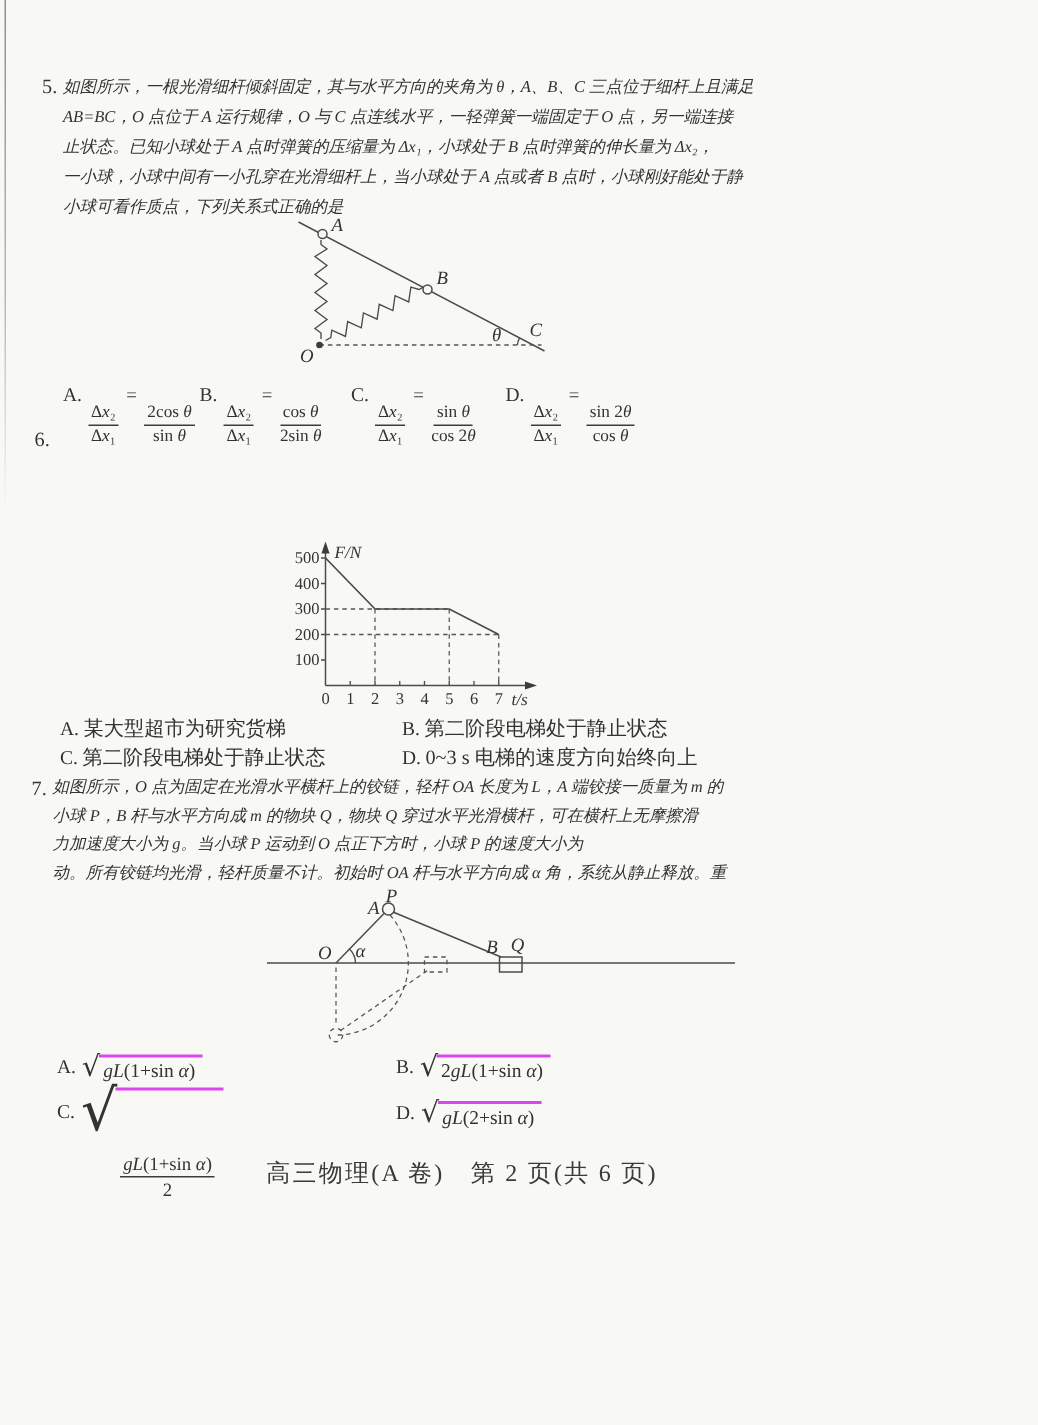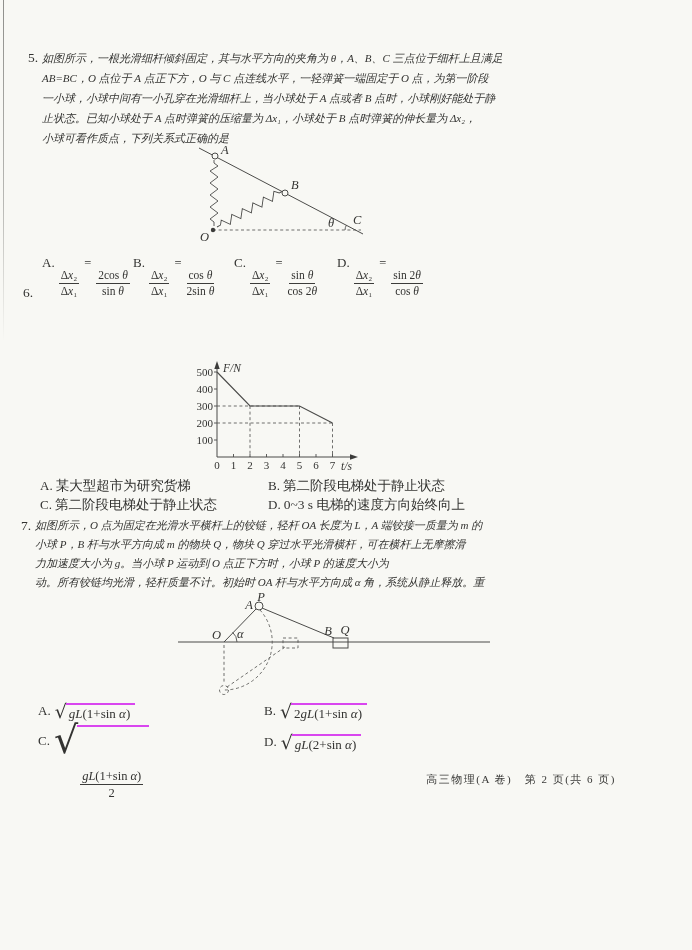--- a/index.html
+++ b/index.html
@@ -27,22 +27,22 @@
   .eq{font-size:12.5px;margin:0 1px;}
   .optline{position:absolute;font-size:13.5px;white-space:nowrap;line-height:16px;}
   .optline .olabel{margin-right:3px;}
   
   .sqrt{display:inline-flex;align-items:flex-start;}
   .sqrt .sign{font-family:"DejaVu Serif",serif;font-size:19px;line-height:16px;margin-right:-1px;}
   .sqrt .bar{border-top:2px solid #d946ef;padding:1px 5px 0 3px;font-size:13px;line-height:15px;white-space:nowrap;}
   .sqrt.tall .sign{font-size:38px;line-height:31px;font-weight:300;}
   .sqrt.tall .bar{padding:2px 6px 0 3px;}
   .q7opt{position:absolute;display:inline-flex;align-items:flex-start;gap:4px;}
-  .footer{position:absolute;top:772px;left:0;width:616px;text-align:right;
-    font-size:11px;letter-spacing:1.5px;color:#3a3a38;}
+  .footer{position:absolute;top:772px;left:0;width:616px;text-align:center;
+    font-size:16px;letter-spacing:1.5px;color:#3a3a38;}
   svg{display:block;}
   svg .stroke{stroke:#4b4b49;fill:none;stroke-width:1;}
   svg .thin{stroke:#4b4b49;fill:none;stroke-width:0.9;}
   svg .dash{stroke:#565654;fill:none;stroke-width:0.85;stroke-dasharray:3,2.6;}
   svg .fillnode{fill:#3c3c3a;stroke:none;}
   svg .ring{fill:#f8f8f4;stroke:#4b4b49;stroke-width:1;}
   svg text{font-family:"Liberation Serif","DejaVu Serif",serif;fill:#333331;}
   svg .dlabel{font-style:italic;font-size:12.5px;}
   svg .tick{font-size:11px;}
   svg .axlabel{font-style:italic;font-size:11.5px;}
@@ -50,23 +50,23 @@
 </style>
 </head>
 <body>
 
 <div class="page">
   <div class="scanline"></div>
 
   <div class="abs qnum" style="left:28px;top:48px">5.</div>
   <div class="abs lh20" style="left:42px;top:48px">
     <div class="qline">如图所示，一根光滑细杆倾斜固定，其与水平方向的夹角为 θ，A、B、C 三点位于细杆上且满足</div>
-    <div class="qline">AB=BC，O 点位于 A 点正下方，O 与 C 点连线水平，一轻弹簧一端固定于 O 点，为第一阶段</div>
+    <div class="qline">AB=BC，O 点位于 A 运行规律，O 与 C 点连线水平，一轻弹簧一端固定于 O 点，另一端连接</div>
+    <div class="qline">止状态。已知小球处于 A 点时弹簧的压缩量为 Δx₁，小球处于 B 点时弹簧的伸长量为 Δx₂，</div>
     <div class="qline">一小球，小球中间有一小孔穿在光滑细杆上，当小球处于 A 点或者 B 点时，小球刚好能处于静</div>
-    <div class="qline">止状态。已知小球处于 A 点时弹簧的压缩量为 Δx₁，小球处于 B 点时弹簧的伸长量为 Δx₂，</div>
     <div class="qline">小球可看作质点，下列关系式正确的是</div>
   </div>
 
   <svg class="abs" style="left:185px;top:145px" width="195" height="97" viewBox="0 0 195 97">
     <line class="stroke" x1="14" y1="3" x2="178" y2="89"></line>
     <line class="dash" x1="28" y1="85" x2="176" y2="85"></line>
     <path class="thin" d="M 160,85 A 10 10 0 0 1 161.4,80.2"></path>
     <path class="thin" transform="translate(29,81) rotate(-90)" d="M0,0 L4,0 L7,-4 L13,4 L19,-4 L25,4 L31,-4 L37,4 L43,-4 L49,4 L55,-4 L60,4 L63,0 L66,0"></path>
     <path class="thin" transform="translate(32,82) rotate(-28.6)" d="M0,0 L4,0 L7,-4 L13,4 L19,-4 L25,4 L31,-4 L37,4 L43,-4 L49,4 L55,-4 L61,4 L67,-4 L71,0 L75,0"></path>
     <circle class="ring" cx="30" cy="11" r="3"></circle>

